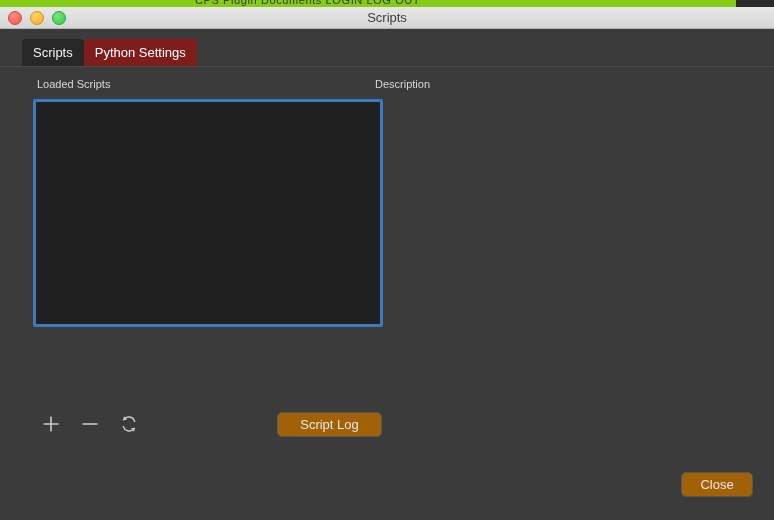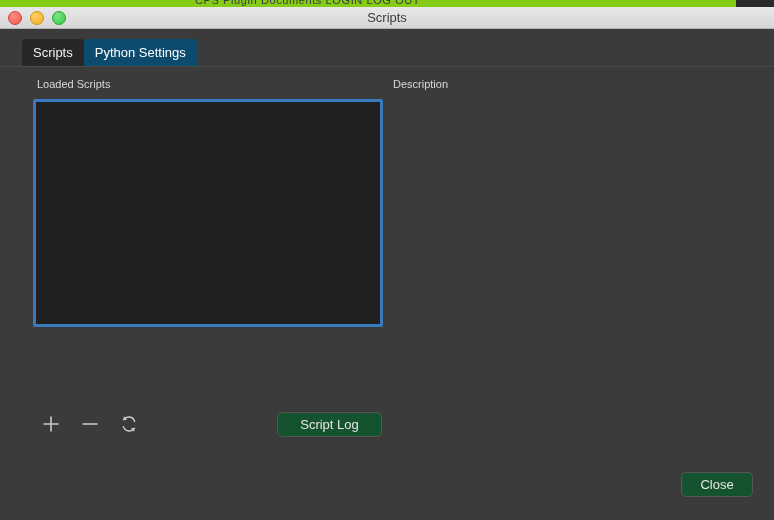--- a/index.html
+++ b/index.html
@@ -125,41 +125,41 @@
     color: #ffffff;
     cursor: default;
     white-space: nowrap;
     box-sizing: border-box;
   }
   .tab.active {
     background: #272727;
     color: #f2f2f2;
   }
   .tab.inactive {
-    background: #0c4a6e;
+    background: #7f1d1d;
     color: #ffffff;
   }
   .tab-underline {
     position: absolute;
     left: 0;
     top: 27px;
     width: 774px;
     height: 1px;
     background: #4a4a4a;
   }
 
   
   .section-label {
     position: absolute;
     font-size: 11px;
     color: #d8d8d8;
     white-space: nowrap;
   }
   #label-loaded-scripts { left: 37px; top: 49px; }
-  #label-description    { left: 393px; top: 49px; }
+  #label-description    { left: 375px; top: 49px; }
 
   
   .listbox {
     position: absolute;
     left: 33px;
     top: 70px;
     width: 350px;
     height: 228px;
     background: #202020;
     border: 3px solid #3a7bbf;
@@ -190,21 +190,21 @@
     cursor: default;
     background: transparent;
     border: none;
     padding: 0;
   }
   .icon-btn svg { display: block; }
 
   
   .btn {
     position: absolute;
-    background: #14532d;
+    background: #a16207;
     border: 1px solid #565656;
     border-radius: 5px;
     color: #e6e6e6;
     font-size: 13px;
     font-family: "Liberation Sans", sans-serif;
     text-align: center;
     cursor: default;
     box-sizing: border-box;
     padding: 0;
   }

